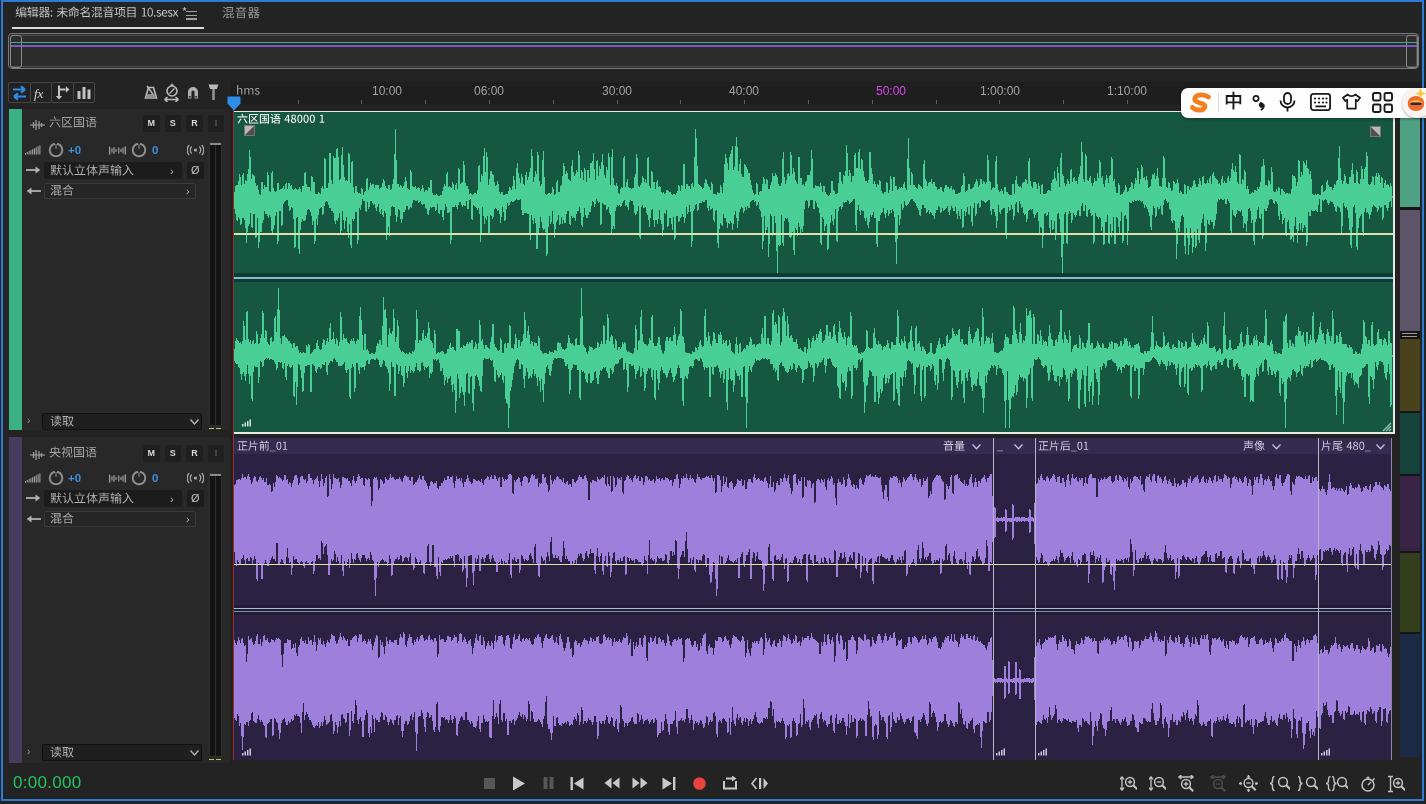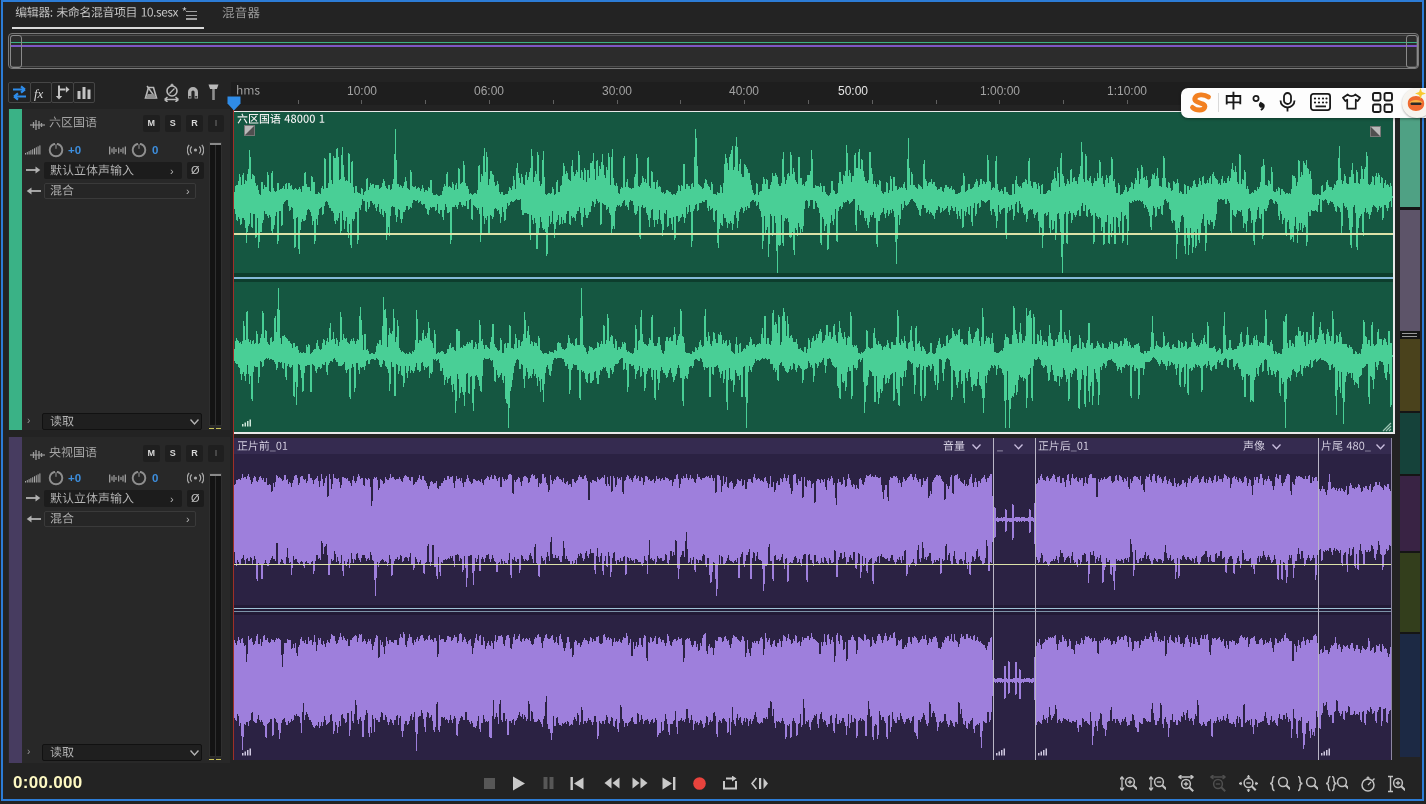--- a/index.html
+++ b/index.html
@@ -64,25 +64,25 @@
     <svg style="position:absolute;left:208px;top:84px" width="11" height="17" viewBox="0 0 11 17">
       <path d="M0.5 0.5h10l-1.6 4.5H2.1z" fill="#b9b9b9"></path>
       <rect x="4.2" y="5" width="2.6" height="11" fill="#8f8f8f"></rect>
     </svg>
     <div class="abs" style="left:231px;top:82px;width:1195px;height:23px;background:#1e1e1e"></div>
     <div style="position:absolute;left:236px;top:84px;width:24px;height:15px">
       <svg width="24" height="15" viewBox="0 0 24.0 15.0" style="position:absolute;overflow:visible">
         <path d="M1.1 10.6V1H2.2V3.6L2.2 5Q2.6 4.5 3.1 4.2Q3.6 3.9 4.3 3.9Q5.3 3.9 5.8 4.5Q6.3 5.2 6.3 6.4V10.6H5.2V6.6Q5.2 5.7 4.9 5.2Q4.6 4.8 4 4.8Q3.5 4.8 3.1 5.1Q2.7 5.3 2.2 5.8V10.6Z M8.4 10.6V4H9.3L9.4 5H9.4Q9.8 4.5 10.4 4.2Q10.9 3.9 11.5 3.9Q12.2 3.9 12.6 4.2Q13 4.5 13.2 5.1Q13.8 4.6 14.3 4.2Q14.8 3.9 15.4 3.9Q16.4 3.9 16.9 4.5Q17.4 5.2 17.4 6.4V10.6H16.3V6.6Q16.3 5.7 16 5.2Q15.7 4.8 15.1 4.8Q14.7 4.8 14.3 5.1Q13.9 5.3 13.4 5.8V10.6H12.3V6.6Q12.3 5.7 12 5.2Q11.8 4.8 11.1 4.8Q10.8 4.8 10.3 5.1Q9.9 5.3 9.5 5.8V10.6Z M21.2 10.7Q20.5 10.7 19.9 10.5Q19.2 10.2 18.8 9.8L19.3 9.1Q19.7 9.4 20.2 9.6Q20.7 9.9 21.2 9.9Q21.9 9.9 22.2 9.6Q22.5 9.3 22.5 8.8Q22.5 8.5 22.3 8.3Q22.1 8.1 21.7 7.9Q21.4 7.7 21 7.6Q20.6 7.4 20.1 7.2Q19.7 7 19.4 6.6Q19.1 6.3 19.1 5.7Q19.1 5.2 19.4 4.8Q19.7 4.4 20.2 4.1Q20.7 3.9 21.4 3.9Q22 3.9 22.5 4.1Q23 4.3 23.4 4.6L22.9 5.3Q22.5 5.1 22.2 4.9Q21.8 4.7 21.4 4.7Q20.8 4.7 20.5 5Q20.2 5.3 20.2 5.7Q20.2 6 20.4 6.2Q20.6 6.4 20.9 6.5Q21.2 6.7 21.6 6.8Q22 6.9 22.3 7.1Q22.7 7.2 22.9 7.5Q23.2 7.7 23.4 8Q23.6 8.3 23.6 8.8Q23.6 9.3 23.3 9.8Q23 10.2 22.5 10.5Q22 10.7 21.2 10.7Z" fill="#a2a2a2"></path>
       </svg>
     </div>
-    <div class="abs" style="left:322px;top:84px;width:80px;text-align:center;font-size:12px;color:#a2a2a2">10:00</div>
+    <div class="abs" style="left:322px;top:84px;width:80px;text-align:right;font-size:12px;color:#a2a2a2">10:00</div>
     <div class="abs" style="left:449px;top:84px;width:80px;text-align:center;font-size:12px;color:#a2a2a2">06:00</div>
     <div class="abs" style="left:577px;top:84px;width:80px;text-align:center;font-size:12px;color:#a2a2a2">30:00</div>
     <div class="abs" style="left:704px;top:84px;width:80px;text-align:center;font-size:12px;color:#a2a2a2">40:00</div>
-    <div class="abs" style="left:788px;top:84px;width:80px;text-align:right;font-size:12px;color:#e5e5e5">50:00</div>
+    <div class="abs" style="left:876px;top:84px;width:80px;text-align:left;font-size:12px;color:#d946ef">50:00</div>
     <div class="abs" style="left:960px;top:84px;width:80px;text-align:center;font-size:12px;color:#a2a2a2">1:00:00</div>
     <div class="abs" style="left:1087px;top:84px;width:80px;text-align:center;font-size:12px;color:#a2a2a2">1:10:00</div>
     <div class="abs" style="left:297.5px;top:99.5px;width:1px;height:4.5px;background:#606060"></div>
     <div class="abs" style="left:361.3px;top:99.5px;width:1px;height:4.5px;background:#606060"></div>
     <div class="abs" style="left:425.1px;top:99.5px;width:1px;height:4.5px;background:#606060"></div>
     <div class="abs" style="left:488.9px;top:99.5px;width:1px;height:4.5px;background:#606060"></div>
     <div class="abs" style="left:552.7px;top:99.5px;width:1px;height:4.5px;background:#606060"></div>
     <div class="abs" style="left:616.5px;top:99.5px;width:1px;height:4.5px;background:#606060"></div>
     <div class="abs" style="left:680.3px;top:99.5px;width:1px;height:4.5px;background:#606060"></div>
     <div class="abs" style="left:744.1px;top:99.5px;width:1px;height:4.5px;background:#606060"></div>
@@ -494,21 +494,21 @@
       <path d="M6.5 2h3M8 0.6v1.8M12.5 4.5l2-2M8 9l3-3" stroke="#c3c3c3" stroke-width="1.4"></path>
     </svg>
     <svg style="position:absolute;left:1387px;top:775px" width="18" height="18" viewBox="0 0 18 18">
       <path d="M3.5 1.5v15M1 1.5h5M1 16.5h5" stroke="#c3c3c3" stroke-width="1.4"></path>
       <g transform="translate(4,2)">
         <circle cx="7" cy="6" r="4.4" fill="none" stroke="#c3c3c3" stroke-width="1.5"></circle>
         <path d="M10.2 9.2l4 4" stroke="#c3c3c3" stroke-width="2"></path>
         <path d="M4.8 6h4.4M7 3.8v4.4" stroke="#c3c3c3" stroke-width="1.3"></path>
       </g>
     </svg>
-    <div class="abs" style="left:13px;top:773px;font-size:17px;font-weight:bold;color:#fef9c3;letter-spacing:0.3px">0:00.000</div>
+    <div class="abs" style="left:13px;top:773px;font-size:17px;font-weight:normal;color:#22c55e;letter-spacing:0.3px">0:00.000</div>
     <div class="abs" style="left:1181px;top:88px;width:245px;height:29.5px;background:#fdfdfd;border-radius:7px 0 0 7px;box-shadow:0 1px 3px rgba(0,0,0,.35);z-index:50"></div>
     <svg style="position:absolute;left:1189px;top:92px;z-index:52" width="23" height="22" viewBox="0 0 23 22">
       <path d="M19.5 5C15 1.8 7.5 2.2 6 6c-1.5 3.8 4.5 4.6 8 6 3.5 1.4 2.2 6-3.5 6-3.3 0-5.5-1.2-7-2.6" stroke="#f28021" stroke-width="4.8" fill="none" stroke-linecap="round"></path>
     </svg>
     <div class="abs" style="left:1217.5px;top:93px;width:1px;height:19px;background:#d9d9d9;z-index:52"></div>
     <div class="abs" style="left:1224px;top:91px;z-index:52">
       <svg width="19" height="24" viewBox="0 0 19.0 23.8" style="position:absolute;overflow:visible">
         <path d="M1.8 4H17.2V13.2H15.4V5.8H3.6V13.3H1.8ZM2.7 10.4H16.4V12.2H2.7ZM8.5 0.7H10.4V18.3H8.5Z" fill="#1a1a1a"></path>
       </svg>
     </div>

